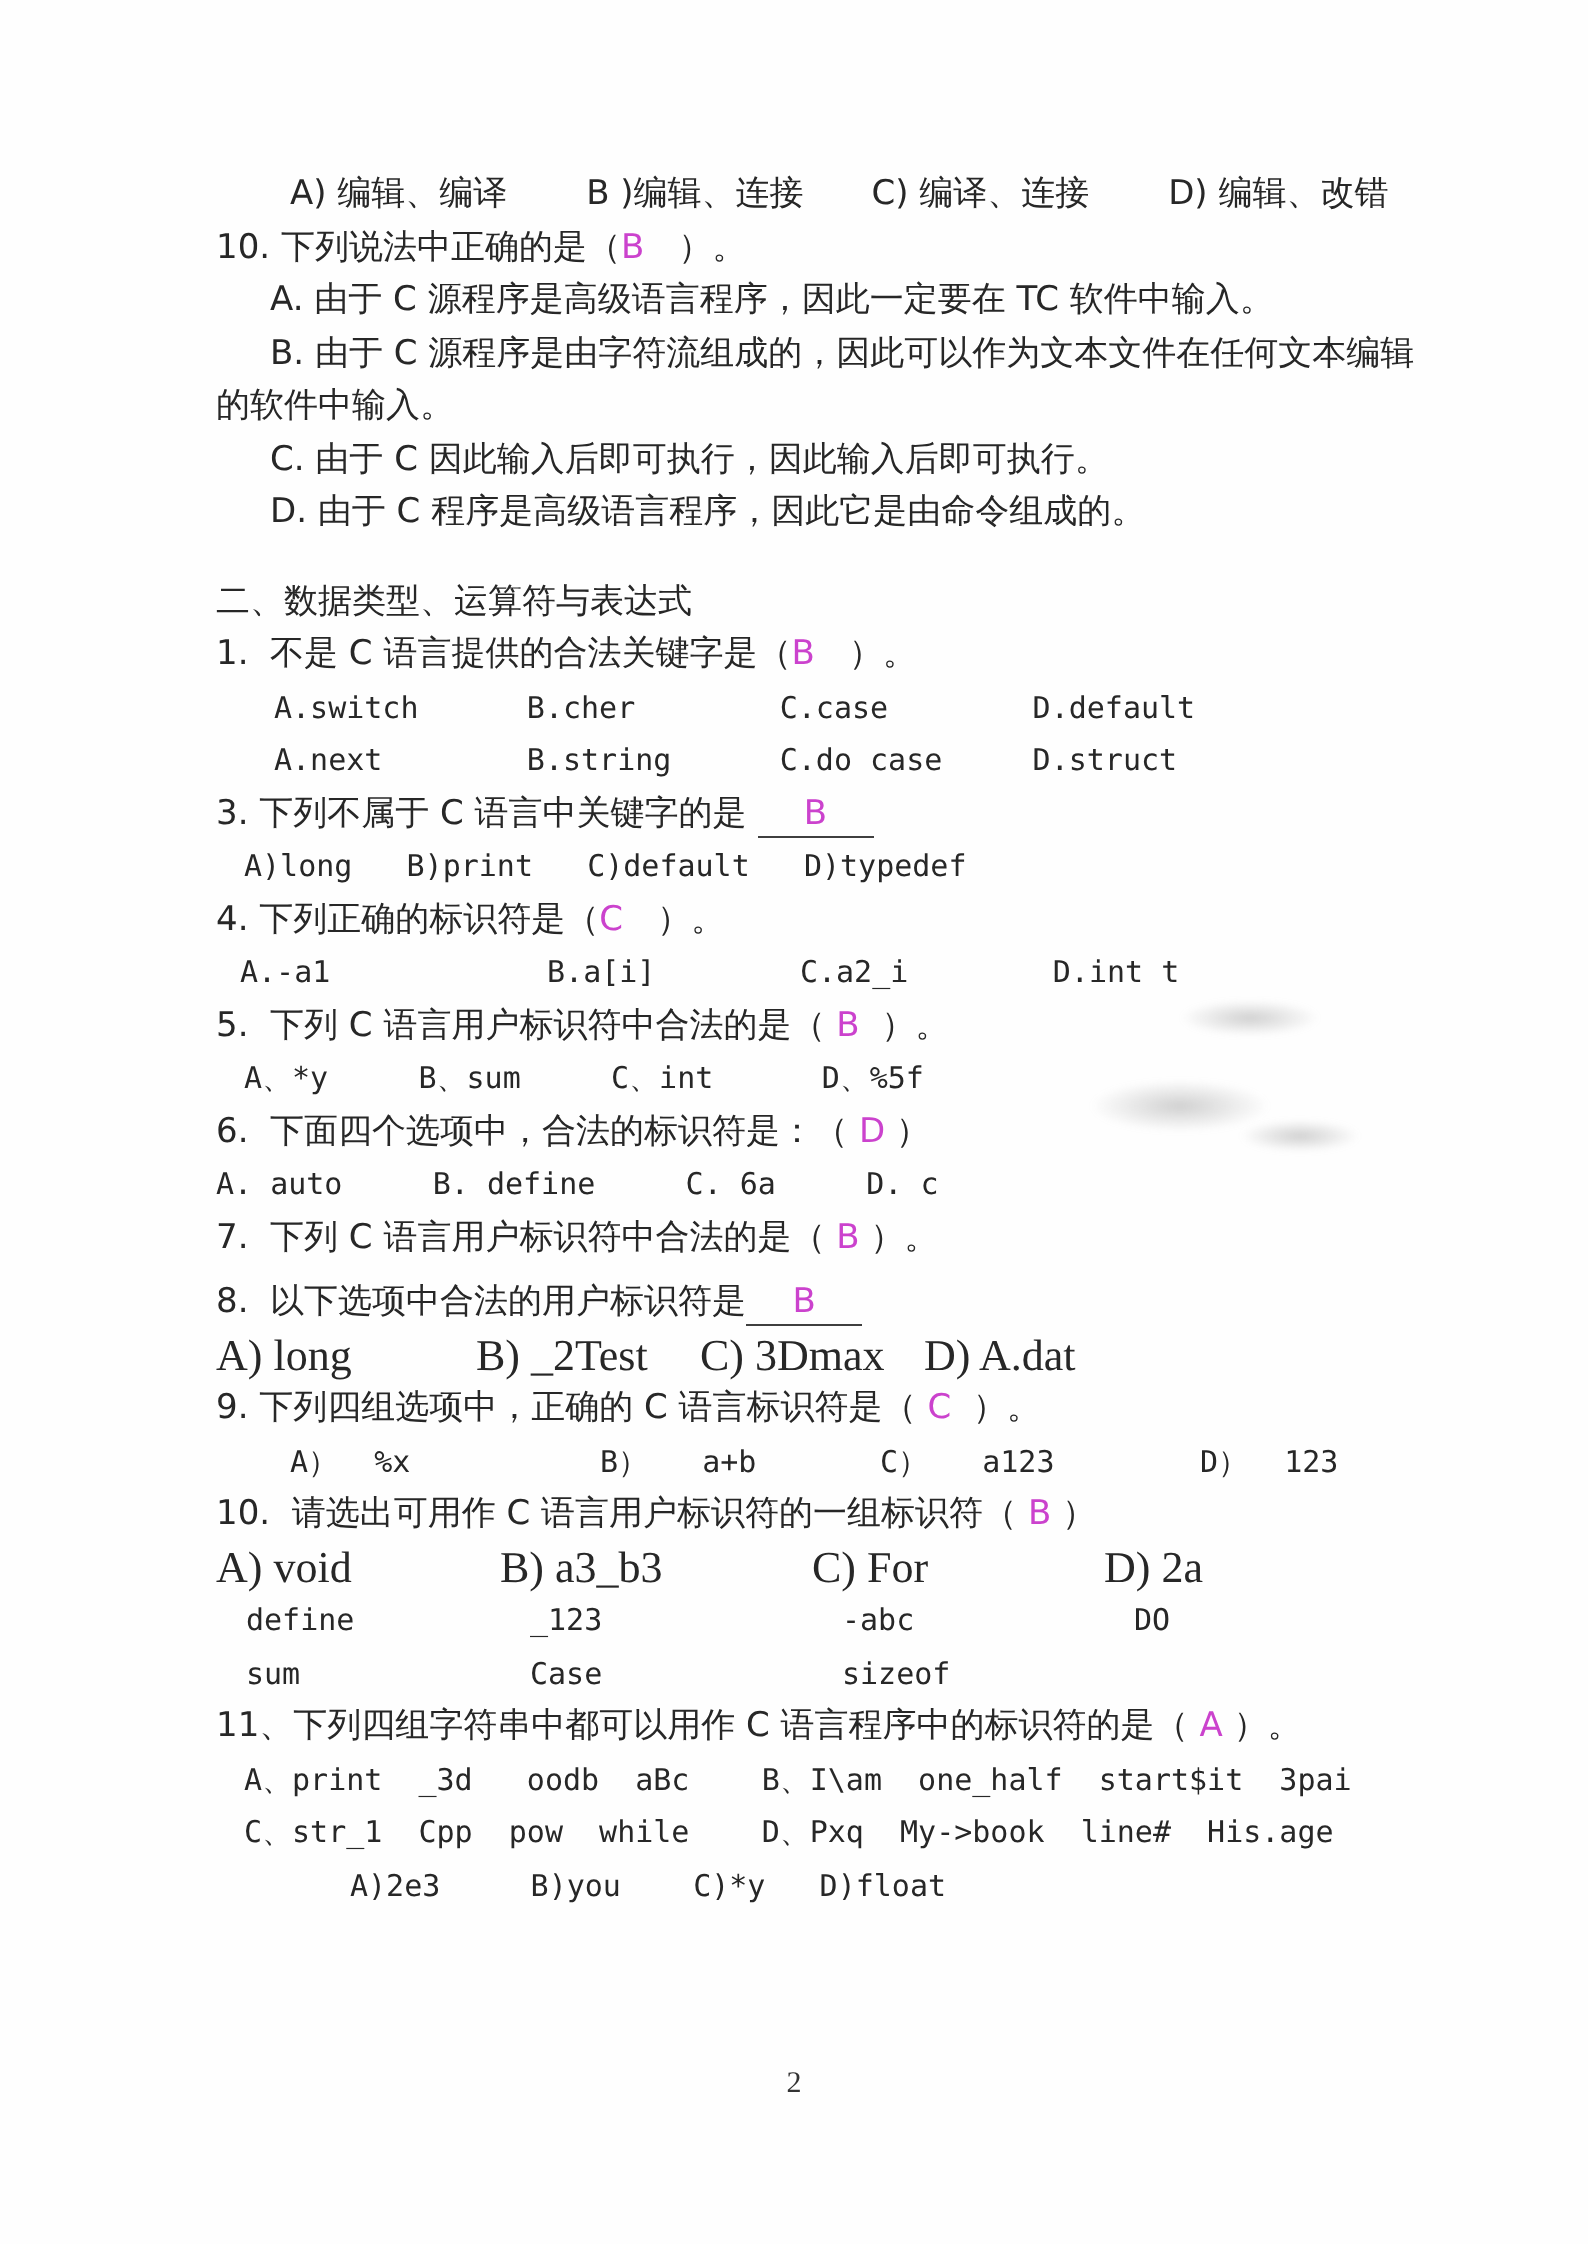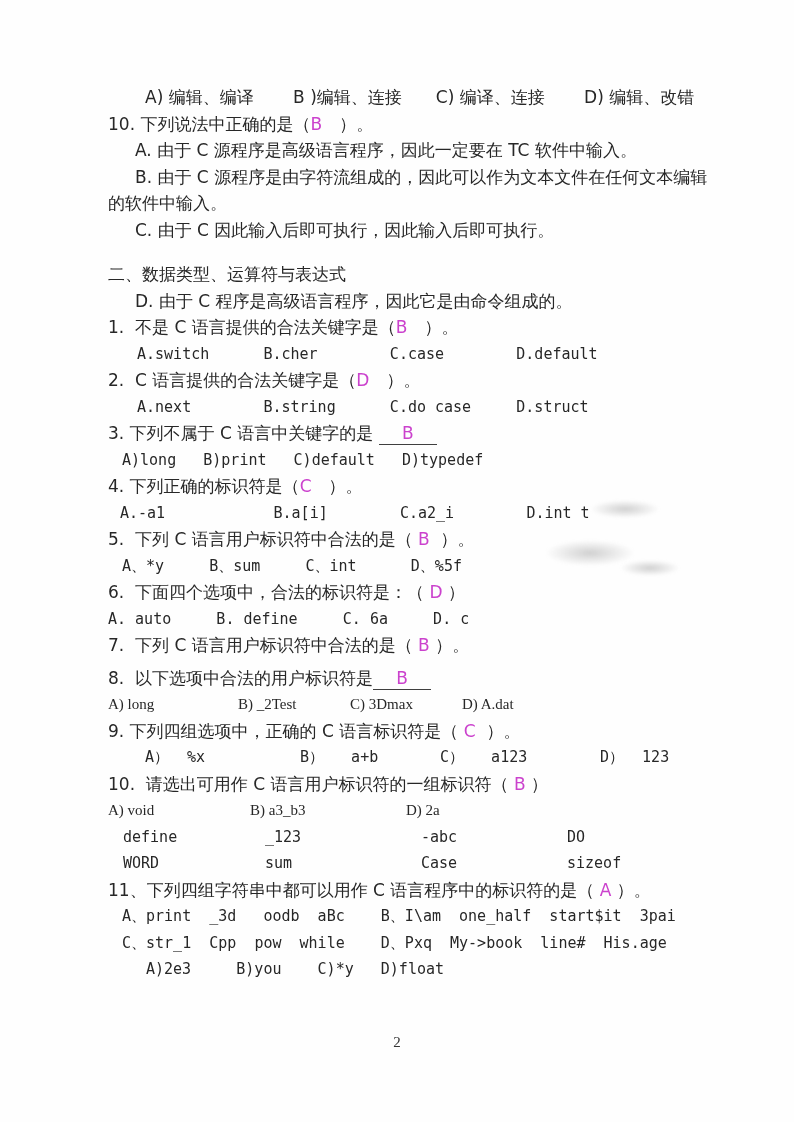--- a/index.html
+++ b/index.html
@@ -1,30 +1,30 @@
 <!DOCTYPE html>
 <html><head>
 <meta charset="utf-8">
 <style>
   html,body{margin:0;padding:0;background:#ffffff;}
   .page{position:relative;width:794px;height:1122px;background:#fefefe;color:#272727;overflow:hidden;}
   .content{position:absolute;top:84px;left:108px;width:650px;}
   .line{line-height:26.5px;white-space:pre;font-family:"DejaVu Sans",sans-serif;font-size:17px;}
   .mono{font-family:"DejaVu Sans Mono",monospace;font-size:15px;}
-  .serif{font-family:"Liberation Serif",serif;font-size:15px;}
+  .serif{font-family:"Liberation Serif",serif;font-size:22px;}
   .ans{color:#cb42cd;}
   .blank{display:inline-block;min-width:58px;border-bottom:1.5px solid #3f3f3f;text-align:center;line-height:22px;}
   .g{display:grid;}
   .g-q8{grid-template-columns:130px 112px 112px auto;}
   .g-q9{grid-template-columns:155px 140px 160px auto;}
   .g-q10{grid-template-columns:142px 156px 146px auto;}
   .pad > span{padding-left:15px;}
   .ml12{margin-left:12px}.ml14{margin-left:14px}.ml27{margin-left:27px}
   .ml29{margin-left:29px}.ml37{margin-left:37px}.ml47{margin-left:47px}
-  .ml52{}.ml67{margin-left:38px}
+  .ml52{}.ml67{margin-left:67px}
   .mt18{margin-top:18px}.mt6{margin-top:6px}
   .pagenum{position:absolute;top:1034px;left:0;width:100%;text-align:center;
            font-family:"Liberation Serif",serif;font-size:15px;color:#333;}
   .smudge{position:absolute;border-radius:50%;
           background:radial-gradient(ellipse at center,rgba(140,140,140,.4),rgba(140,140,140,0) 70%);
           filter:blur(1.5px);}
 </style>
 </head>
 <body>
 
@@ -32,28 +32,27 @@
   <div class="content">
 
     <div class="line ml37">A) 编辑、编译　　 B )编辑、连接　　C) 编译、连接　　 D) 编辑、改错</div>
 
     <div class="line"><span>10. 下列说法中正确的是（</span><span class="ans">B</span><span>　）。</span></div>
 
     <div class="line ml27">A. 由于 C 源程序是高级语言程序，因此一定要在 TC 软件中输入。</div>
     <div class="line ml27">B. 由于 C 源程序是由字符流组成的，因此可以作为文本文件在任何文本编辑</div>
     <div class="line ml52">的软件中输入。</div>
     <div class="line ml27">C. 由于 C 因此输入后即可执行，因此输入后即可执行。</div>
+    <div class="line ml27">D. 由于 C 程序是高级语言程序，因此它是由命令组成的。</div>
+
     <div class="line mt18">二、数据类型、运算符与表达式</div>
-
-    <div class="line ml27">D. 由于 C 程序是高级语言程序，因此它是由命令组成的。</div>
 
     <div class="line"><span>1.  不是 C 语言提供的合法关键字是（</span><span class="ans">B</span><span>　）。</span></div>
     <div class="line mono ml29">A.switch      B.cher        C.case        D.default</div>
 
-    <div class="line"><span>2.  C 语言提供的合法关键字是（</span><span class="ans">D</span><span>　）。</span></div>
     <div class="line mono ml29">A.next        B.string      C.do case     D.struct</div>
 
     <div class="line"><span>3. 下列不属于 C 语言中关键字的是 </span><span class="blank"><span class="ans">B</span></span><span></span></div>
     <div class="line mono ml14">A)long   B)print   C)default   D)typedef</div>
 
     <div class="line"><span>4. 下列正确的标识符是（</span><span class="ans">C</span><span>　）。</span></div>
     <div class="line mono ml12">A.-a1            B.a[i]        C.a2_i        D.int t</div>
 
     <div class="line"><span>5.  下列 C 语言用户标识符中合法的是（ </span><span class="ans">B</span><span>  ）。</span></div>
     <div class="line mono ml14">A、*y     B、sum     C、int      D、%5f</div>
@@ -76,30 +75,30 @@
       <span>A）  %x</span>
       <span>B）   a+b</span>
       <span>C）   a123</span>
       <span>D）  123</span>
     </div>
 
     <div class="line"><span>10.  请选出可用作 C 语言用户标识符的一组标识符（ </span><span class="ans">B</span><span> ）</span></div>
     <div class="line serif g g-q10 ml52">
       <span>A) void</span>
       <span>B) a3_b3</span>
+      <span>C) For</span>
       <span>D) 2a</span>
     </div>
     <div class="line mono g g-q10 pad ml52">
       <span>define</span>
       <span>_123</span>
       <span>-abc</span>
       <span>DO</span>
     </div>
     <div class="line mono g g-q10 pad ml52">
-      <span>WORD</span>
       <span>sum</span>
       <span>Case</span>
       <span>sizeof</span>
     </div>
 
     <div class="line"><span>11、下列四组字符串中都可以用作 C 语言程序中的标识符的是（ </span><span class="ans">A</span><span> ）。</span></div>
     <div class="line mono ml14">A、print  _3d   oodb  aBc    B、I\am  one_half  start$it  3pai</div>
     <div class="line mono ml14">C、str_1  Cpp  pow  while    D、Pxq  My-&gt;book  line#  His.age</div>
 
     <div class="line mono ml67">A)2e3     B)you    C)*y   D)float</div>

